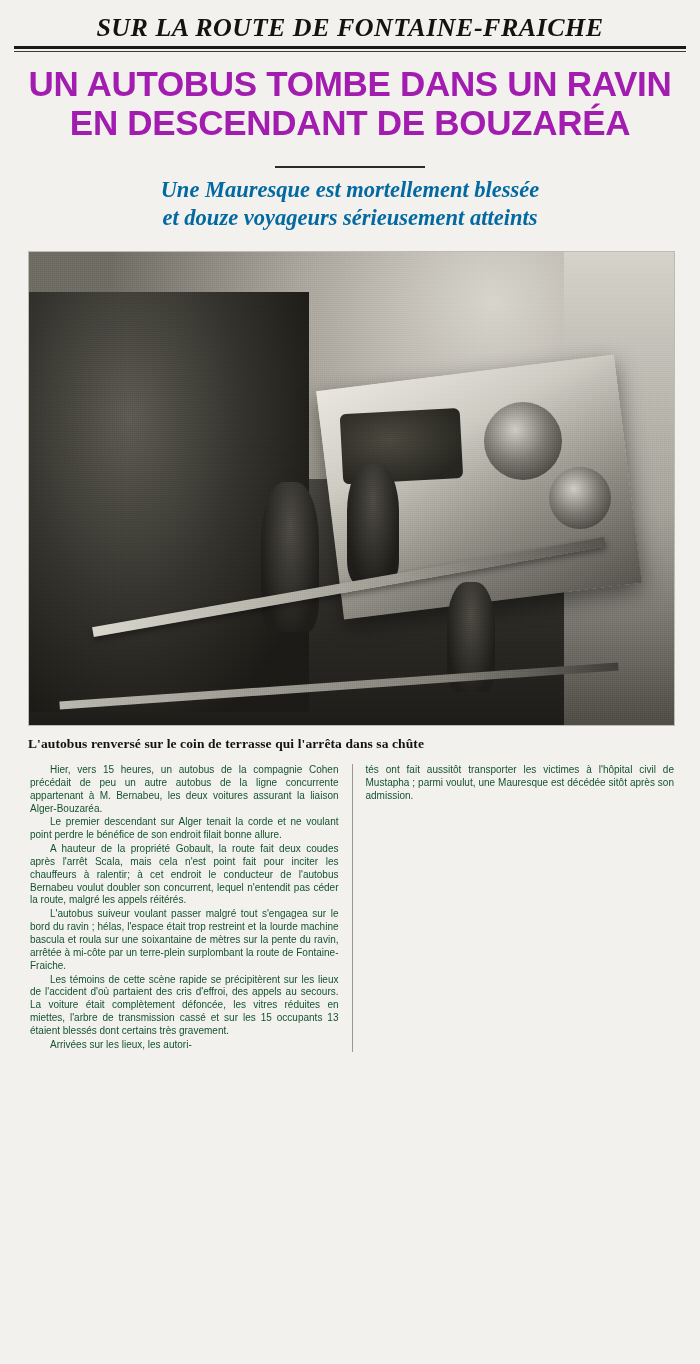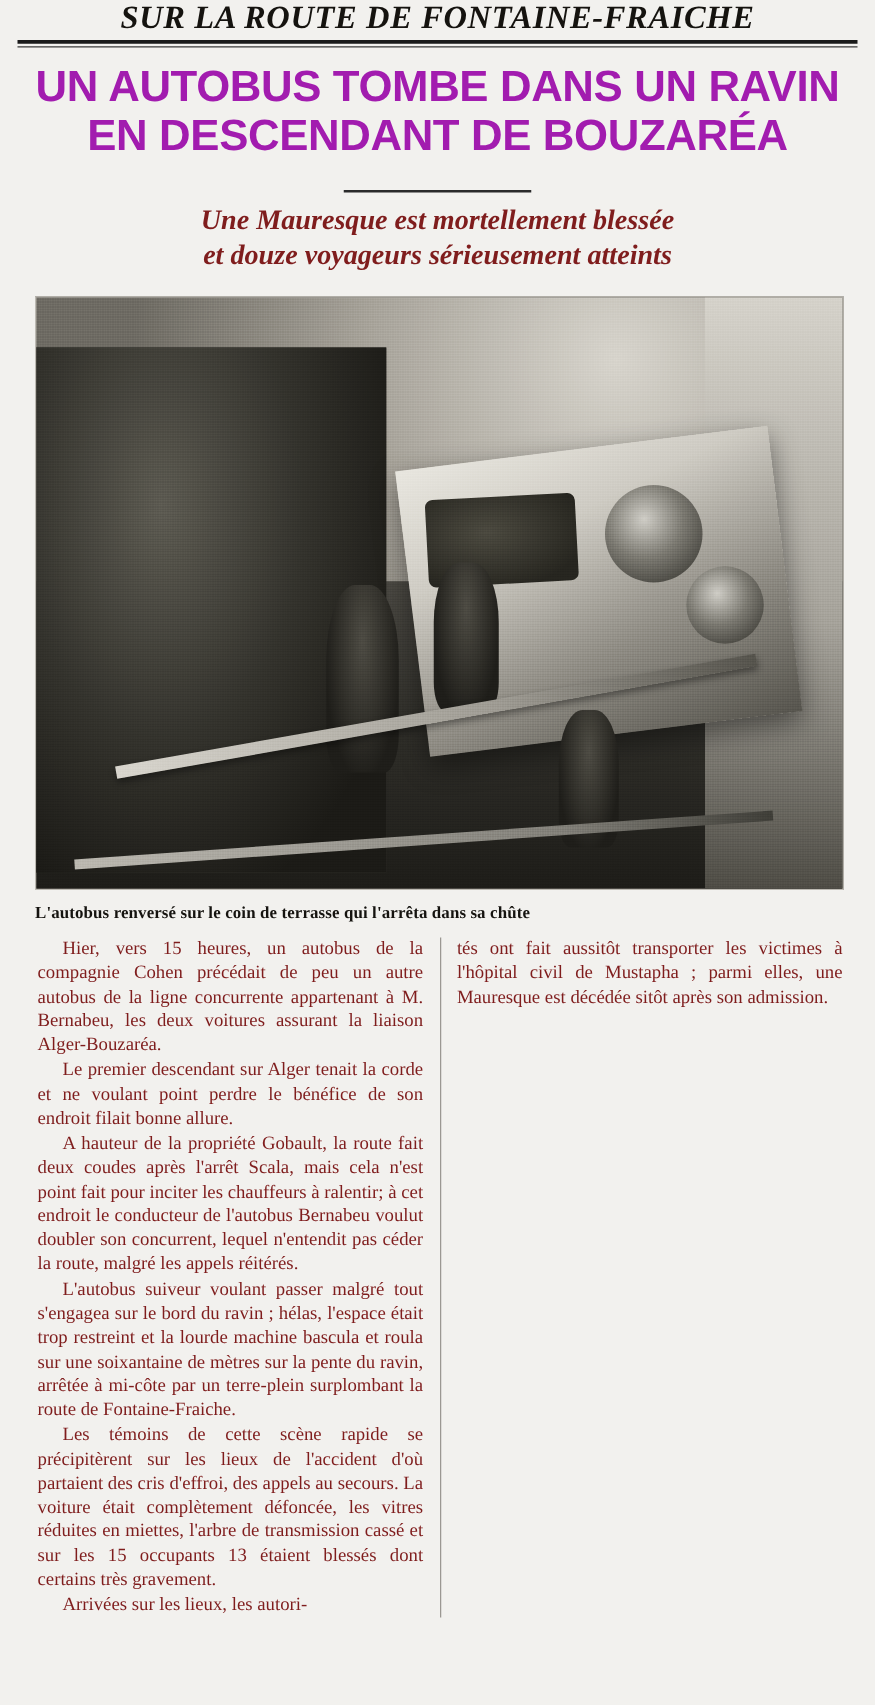--- a/index.html
+++ b/index.html
@@ -18,21 +18,21 @@
     position: relative;
     width: 700px;
     height: 1364px;
     background: #f2f1ee;
     box-sizing: border-box;
     padding: 0 14px;
   }
 
   
   .kicker-wrap {
-    padding-top: 0;
+    padding-top: 14px;
   }
   .kicker {
     font-family: "Liberation Serif", serif;
     font-style: italic;
     font-weight: bold;
     font-size: 26px;
     letter-spacing: 0.5px;
     text-align: center;
     color: #15130f;
     line-height: 1.05;
@@ -71,21 +71,21 @@
   }
 
   
   .subhead {
     text-align: center;
     font-family: "Liberation Serif", serif;
     font-style: italic;
     font-weight: bold;
     font-size: 22.5px;
     line-height: 1.25;
-    color: #7f1d1d;
+    color: #0369a1;
     margin-top: 2px;
   }
   .subhead .l2 {
     display: block;
   }
 
   
   .photo-wrap {
     margin: 14px 10px 0 14px;
   }
@@ -194,25 +194,25 @@
   }
 
   
   .columns {
     display: flex;
     margin: 12px 12px 0 16px;
     gap: 0;
   }
   .col {
     width: 318px;
-    font-family: Liberation Serif, serif;
-    font-size: 15px;
+    font-family: Liberation Sans, sans-serif;
+    font-size: 10px;
     line-height: 1.285;
     text-align: justify;
-    color: #7f1d1d;
+    color: #14532d;
     hyphens: auto;
   }
   .col.left {
     padding-right: 13px;
     border-right: 1px solid #9b9892;
   }
   .col.right {
     padding-left: 13px;
   }
   .col p {
@@ -268,17 +268,17 @@
   <div class="columns">
     <div class="col left">
       <p>Hier, vers 15 heures, un autobus de la compagnie Cohen précédait de peu un autre autobus de la ligne concurrente appartenant à M. Bernabeu, les deux voitures assurant la liaison Alger-Bouzaréa.</p>
       <p>Le premier descendant sur Alger tenait la corde et ne voulant point perdre le bénéfice de son endroit filait bonne allure.</p>
       <p>A hauteur de la propriété Gobault, la route fait deux coudes après l'arrêt Scala, mais cela n'est point fait pour inciter les chauffeurs à ralentir; à cet endroit le conducteur de l'autobus Bernabeu voulut doubler son concurrent, lequel n'entendit pas céder la route, malgré les appels réitérés.</p>
       <p>L'autobus suiveur voulant passer malgré tout s'engagea sur le bord du ravin ; hélas, l'espace était trop restreint et la lourde machine bascula et roula sur une soixantaine de mètres sur la pente du ravin, arrêtée à mi-côte par un terre-plein surplombant la route de Fontaine-Fraiche.</p>
       <p>Les témoins de cette scène rapide se précipitèrent sur les lieux de l'accident d'où partaient des cris d'effroi, des appels au secours. La voiture était complètement défoncée, les vitres réduites en miettes, l'arbre de transmission cassé et sur les 15 occupants 13 étaient blessés dont certains très gravement.</p>
       <p>Arrivées sur les lieux, les autori-</p>
     </div>
     <div class="col right">
-      <p style="text-indent:0">tés ont fait aussitôt transporter les victimes à l'hôpital civil de Mustapha ; parmi elles, une Mauresque est décédée sitôt après son admission.</p>
+      <p style="text-indent:0">tés ont fait aussitôt transporter les victimes à l'hôpital civil de Mustapha ; parmi voulut, une Mauresque est décédée sitôt après son admission.</p>
     </div>
   </div>
 
 </div>
 
 </body></html>

